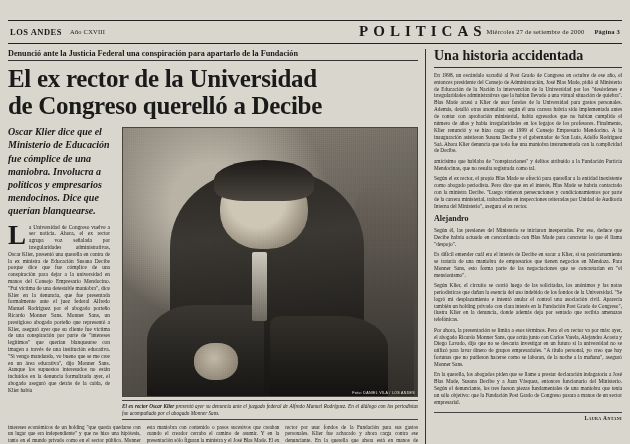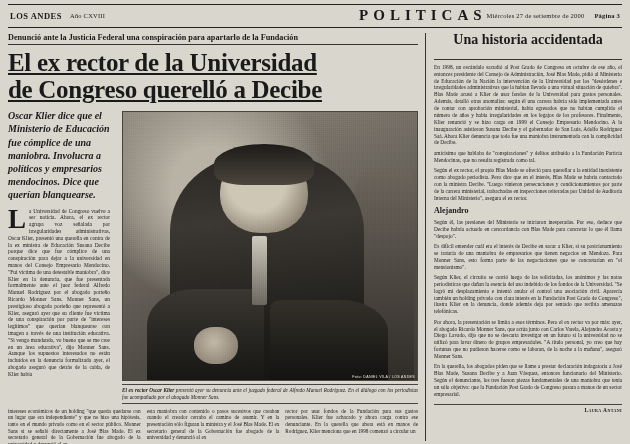--- a/index.html
+++ b/index.html
@@ -18,20 +18,21 @@
     padding:4px 8px 4px 8px;
   }
   
   .masthead{
     display:flex;align-items:center;
     border-bottom:1.5px solid #222;
     border-top:1px solid #222;
     padding:2px 2px 3px 2px;
     font-size:7px;
     letter-spacing:.2px;
+    margin-top:16px;
   }
   .mast-logo{
     font-family:"Liberation Serif", serif;
     font-weight:bold;
     font-size:8.5px;
     letter-spacing:.5px;
     padding-right:8px;
     white-space:nowrap;
   }
   .mast-year{
@@ -79,21 +80,20 @@
     border-bottom:1px solid #333;
     margin-bottom:4px;
   }
   .headline{
     font-family:"Liberation Serif", serif;
     font-weight:bold;
     font-size:25px;
     line-height:1.08;
     letter-spacing:-0.3px;
     margin:2px 0 6px 0;
-    text-decoration:underline;
   }
   .headline .l2{display:block;}
 
   
   .lead-row{display:flex;}
   .lead-text{
     width:108px;
     font-style:italic;
     font-size:10px;
     line-height:1.32;
@@ -224,22 +224,21 @@
   }
 
   
   .right-title{
     font-family:"Liberation Serif", serif;
     font-weight:bold;
     font-size:14px;
     line-height:1.06;
     margin:0 0 4px 0;
     border-bottom:1px solid #333;
-    padding-bottom:11px;
-    text-align:center;
+    padding-bottom:3px;
   }
   .rtext{
     font-size:5.3px;
     line-height:1.3;
     text-align:justify;
   }
   .rtext p{margin:0 0 3.5px 0;}
   .subhead{
     font-weight:bold;
     font-size:8px;

